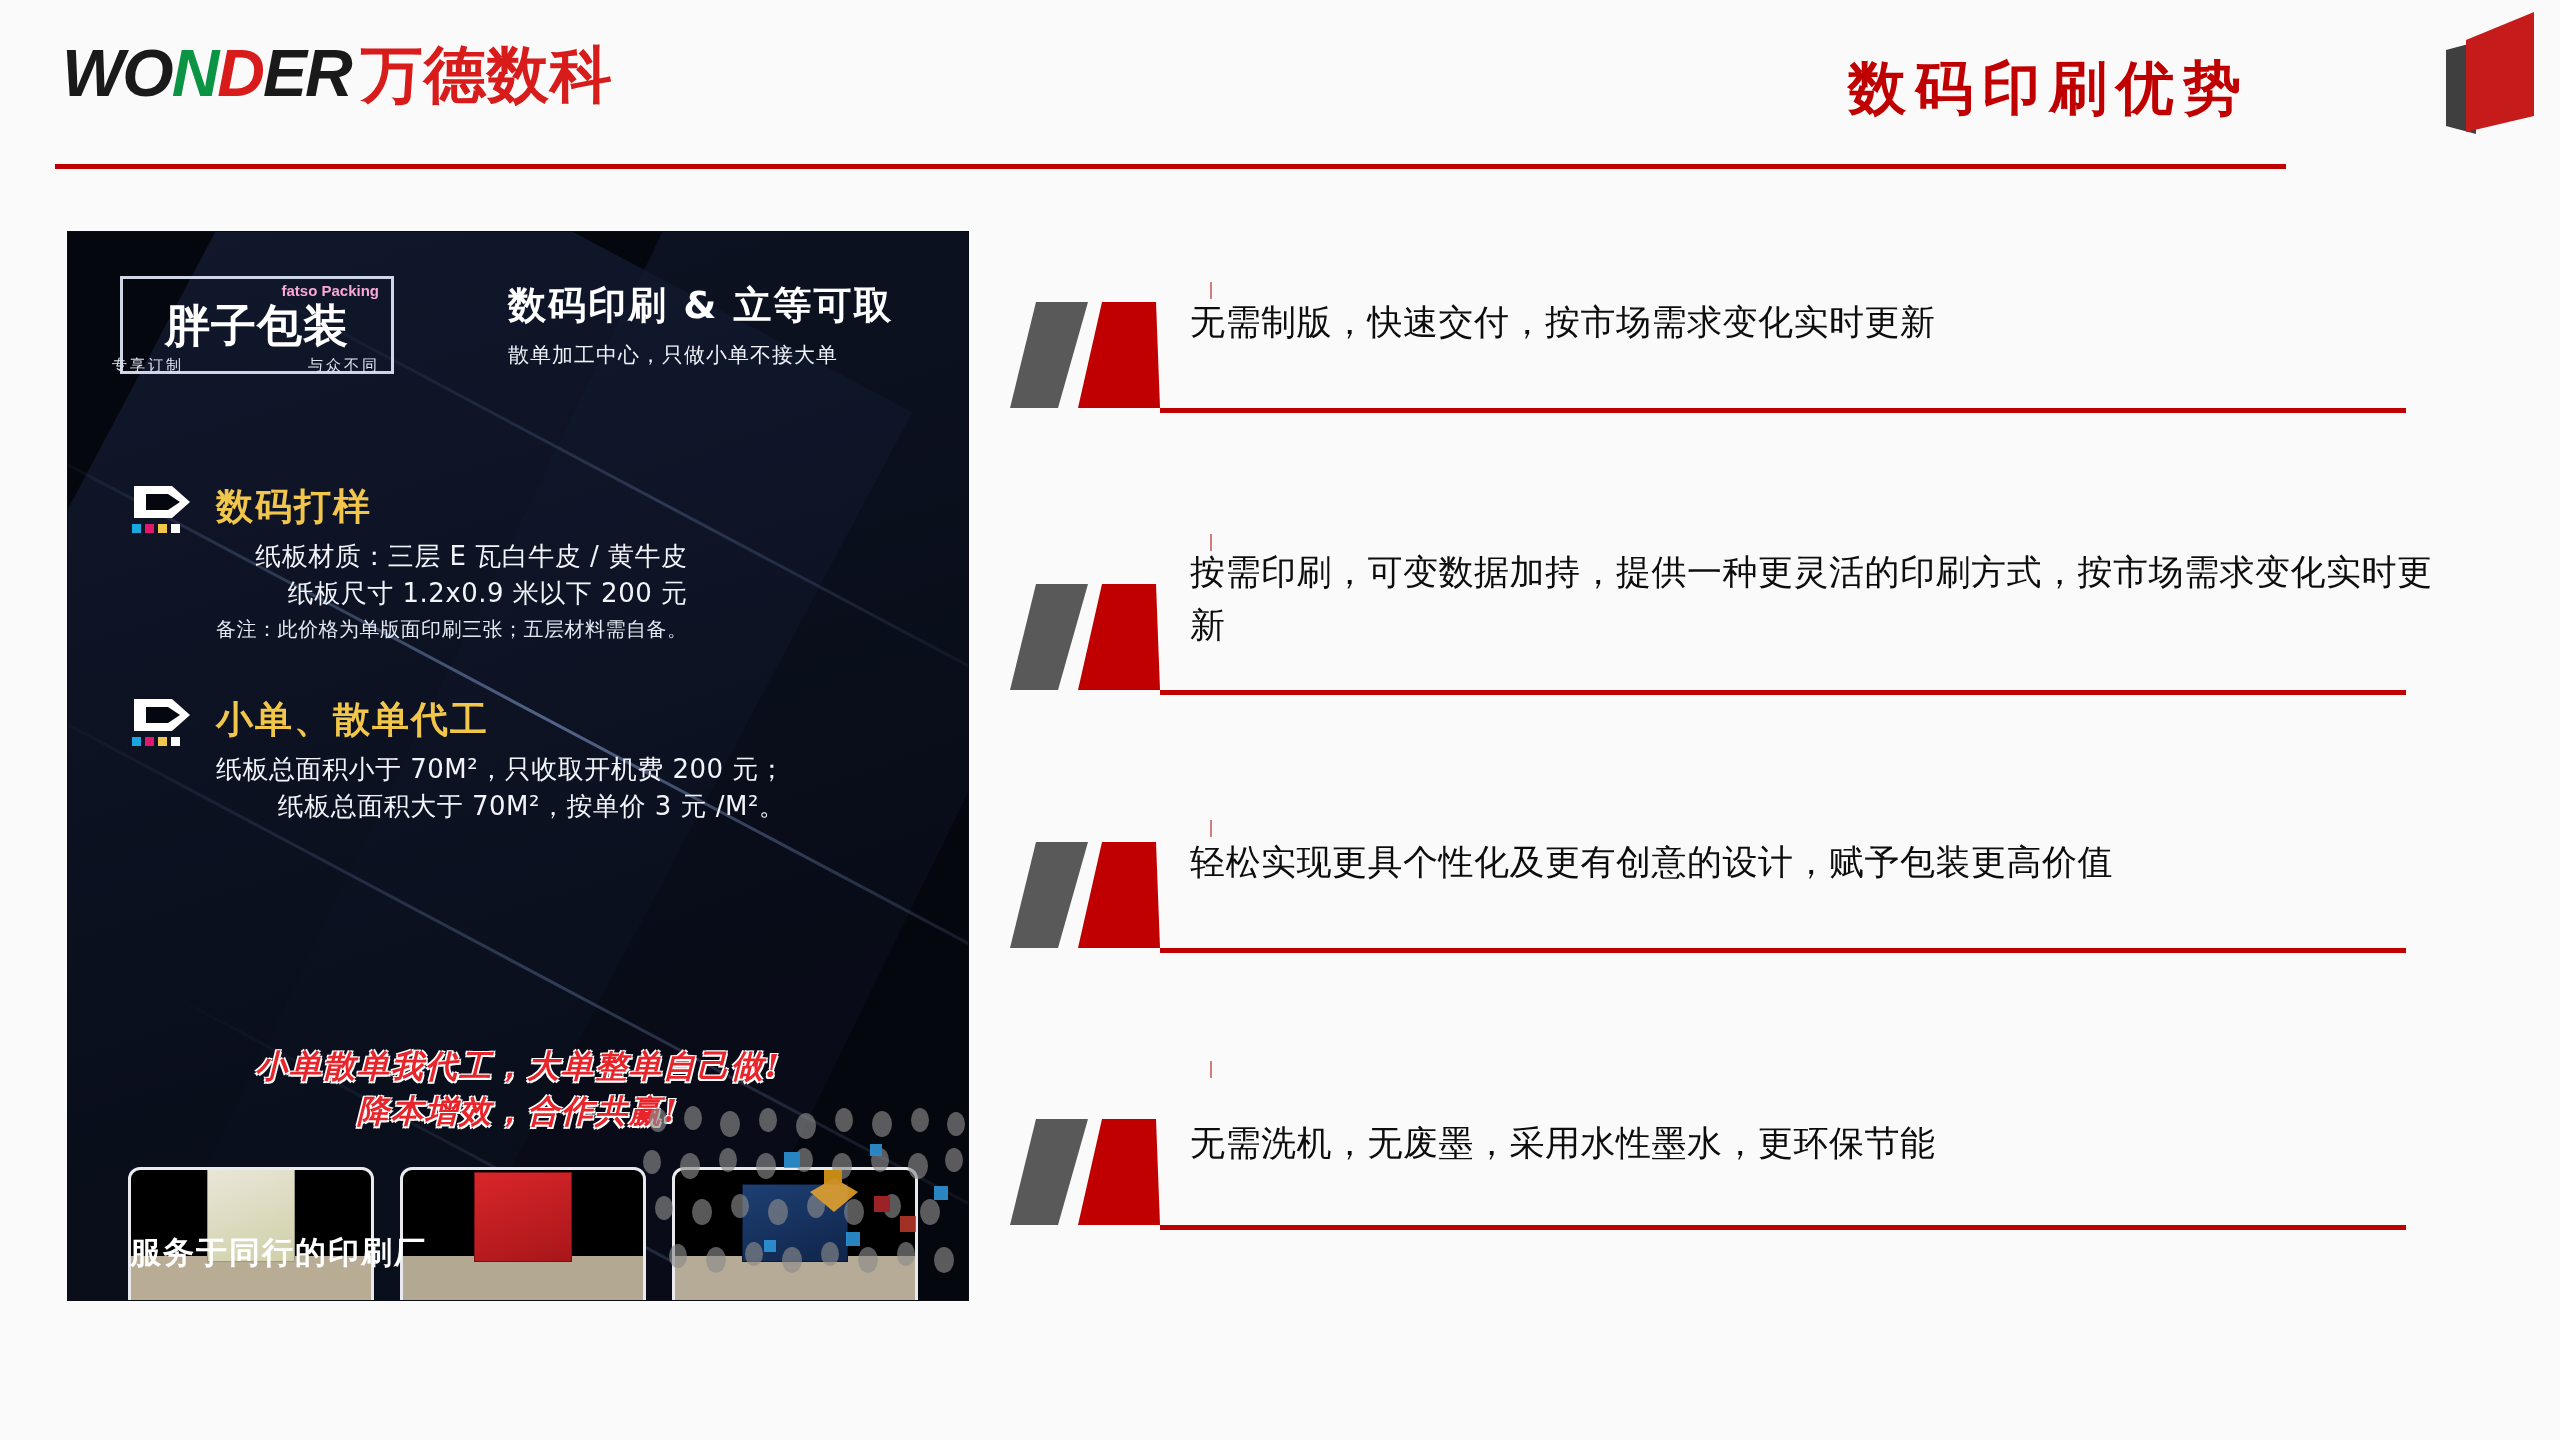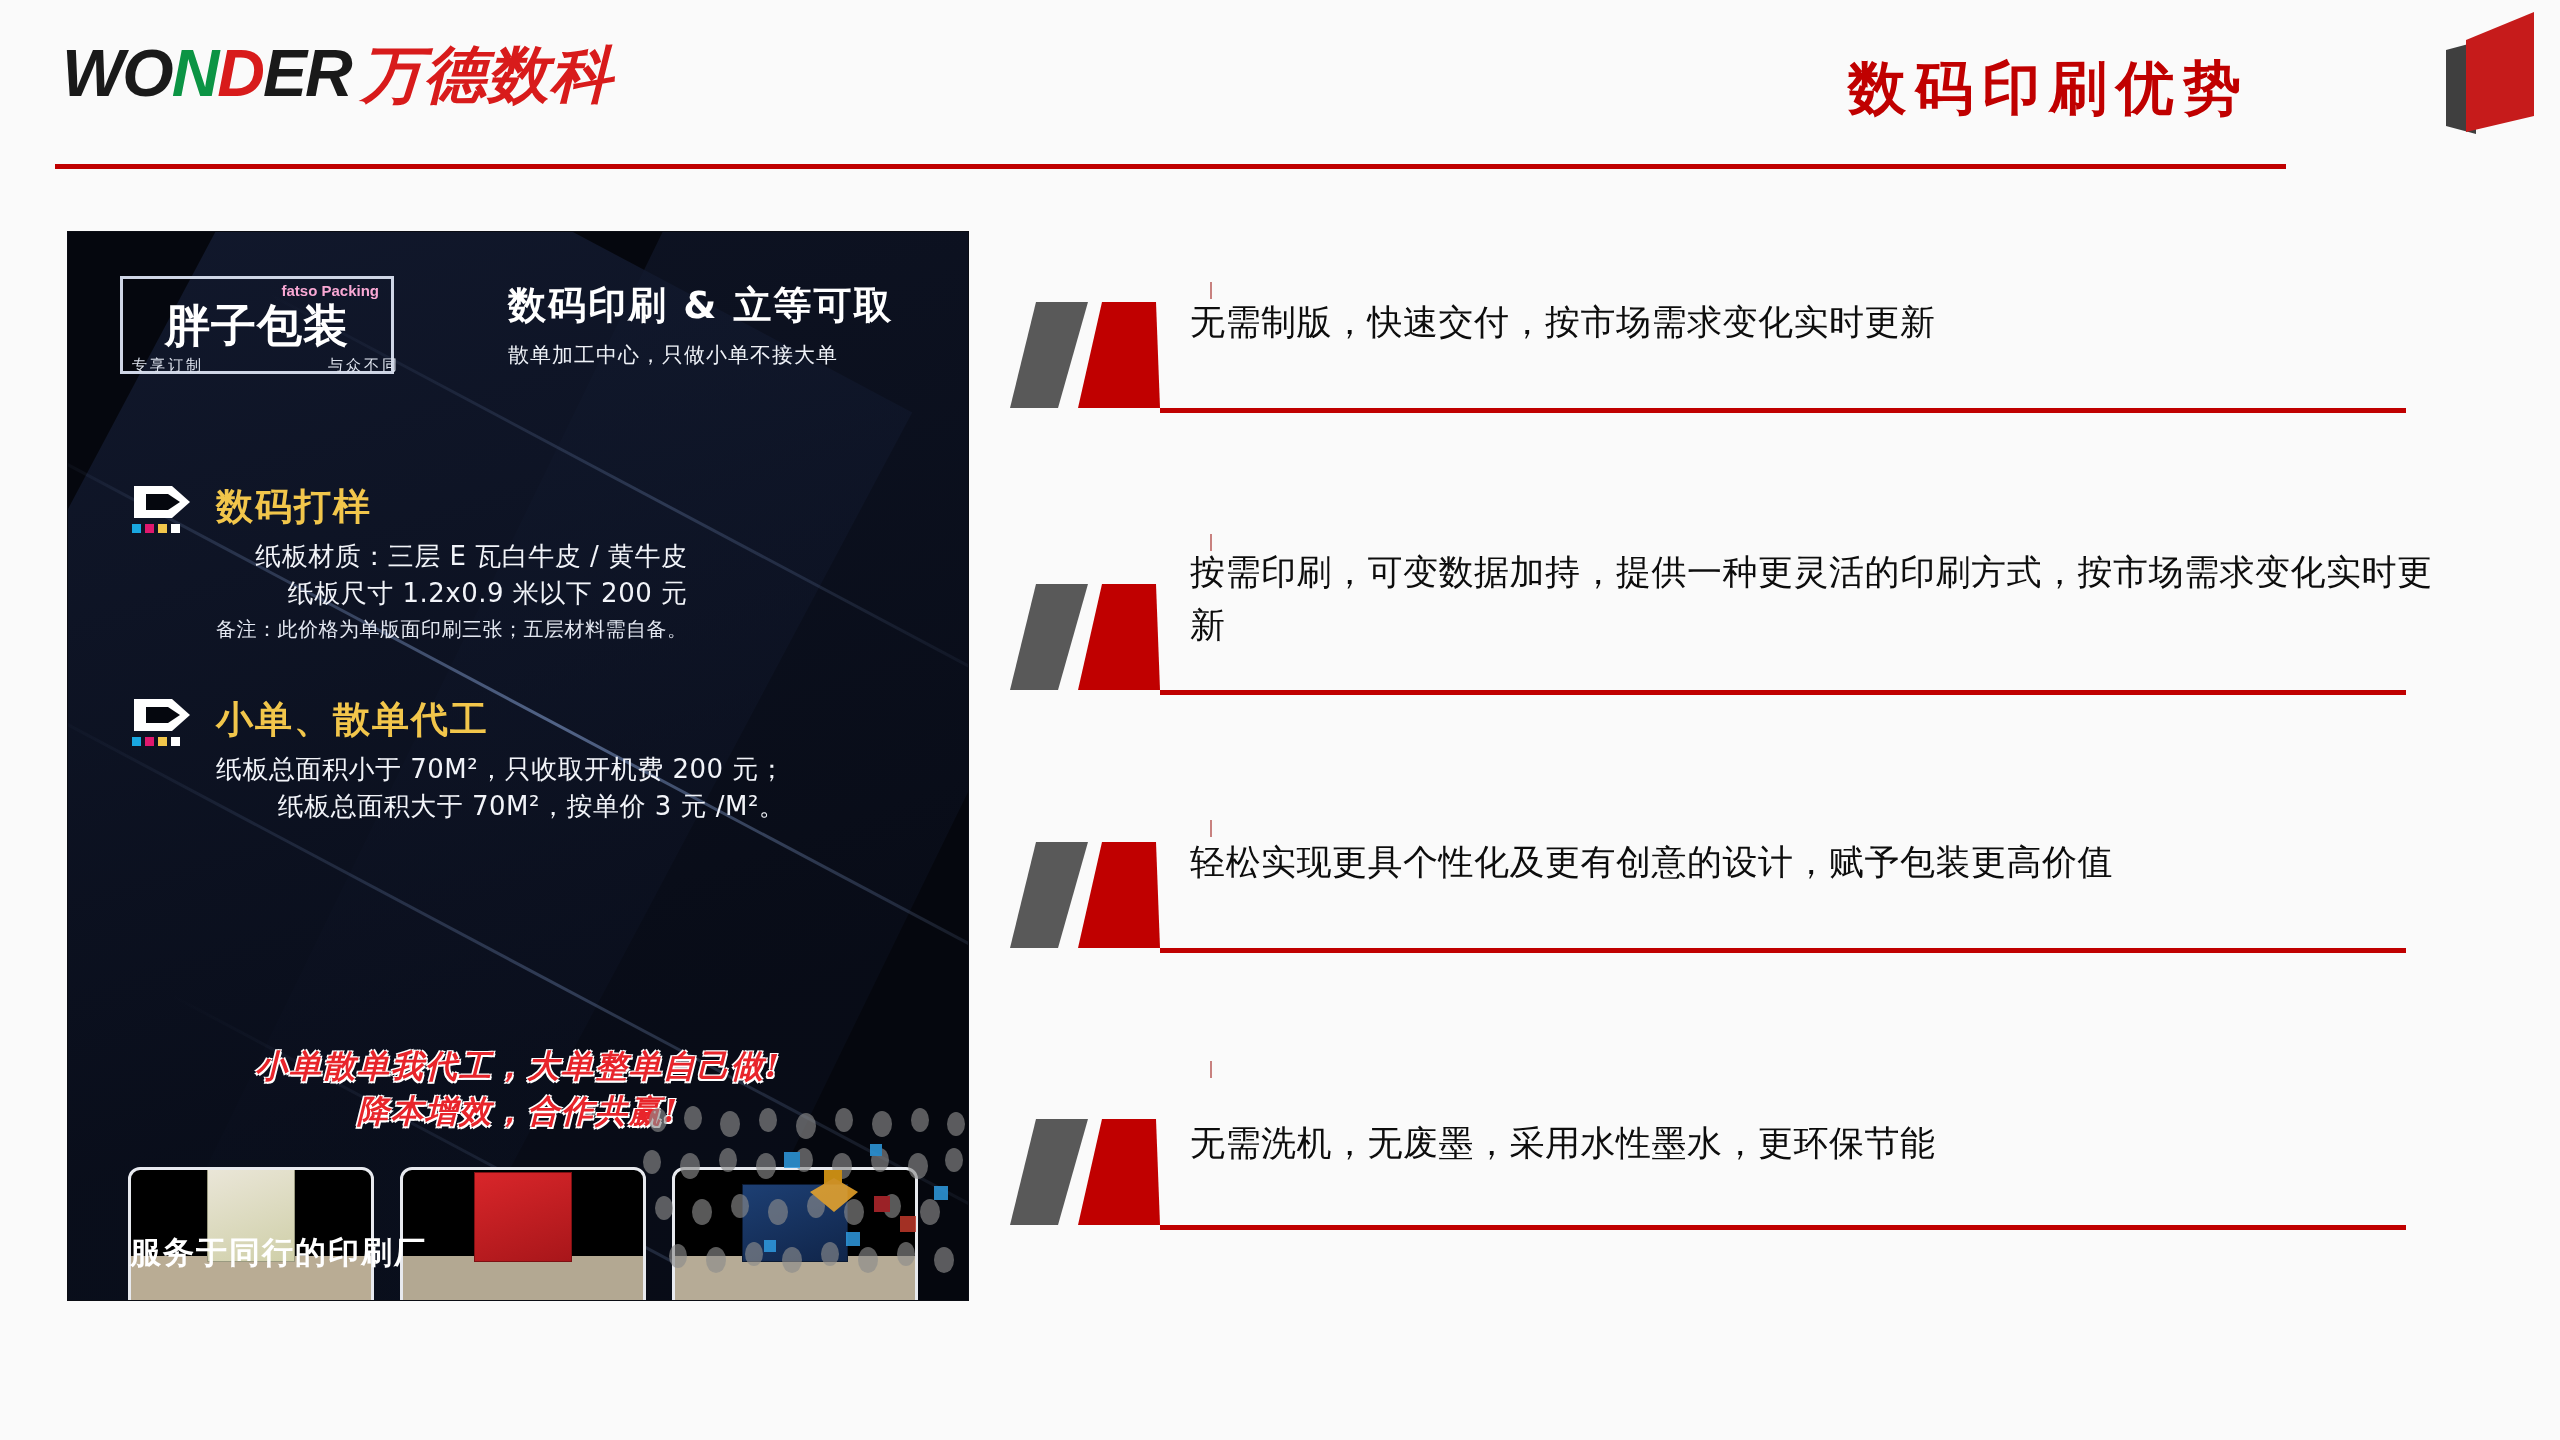--- a/index.html
+++ b/index.html
@@ -14,21 +14,21 @@
   
   .brand{position:absolute;left:62px;top:40px;display:flex;align-items:baseline;}
   .brand-wonder{
     font-size:66px;font-weight:bold;font-style:italic;letter-spacing:-2px;
     color:#1A1A1A;font-family:"Liberation Sans",sans-serif;line-height:1;
     display:flex;
   }
   .brand-wonder .w-n{color:#0B9444;}
   .brand-wonder .w-d{color:#D81B1B;}
   .brand-cn{
-    font-size:62px;font-weight:bold;font-style:italic;color:#D81B1B;
+    font-size:62px;font-weight:bold;color:#D81B1B;
     margin-left:10px;line-height:1;letter-spacing:1px;
     font-family:"DejaVu Sans",sans-serif;
   }
   .page-title{
     position:absolute;right:310px;top:50px;
     font-size:58px;font-weight:bold;color:#C00000;letter-spacing:9px;
     font-family:"DejaVu Sans",sans-serif;white-space:nowrap;
   }
   .header-rule{
     position:absolute;left:55px;top:164px;width:2231px;height:5px;background:#C00000;
@@ -46,21 +46,21 @@
   .poster .wedge{position:absolute;background:linear-gradient(135deg,#141c33,#0a0f1d 70%);}
 
   .p-logo{
     position:absolute;left:52px;top:44px;width:268px;height:92px;
     border:3px solid #cfd6e6;display:flex;align-items:center;justify-content:center;
   }
   .p-logo-main{color:#fff;font-weight:bold;font-size:45px;letter-spacing:1px;
     font-family:"DejaVu Sans",sans-serif;line-height:1;}
   .p-logo-en{position:absolute;right:12px;top:3px;color:#f9a8d4;font-size:15px;
     font-family:"Liberation Sans",sans-serif;font-weight:bold;padding-left:23px;}
-  .p-logo-sub{position:absolute;left:64px;top:124px;width:268px;display:flex;
+  .p-logo-sub{position:absolute;left:44px;top:124px;width:268px;display:flex;
     justify-content:space-between;color:#dfe4ef;font-size:15px;letter-spacing:3px;
     font-family:"DejaVu Sans",sans-serif;}
   .p-head-r{position:absolute;left:440px;top:48px;text-align:left;}
   .p-head-r .t1{color:#fff;font-size:38px;font-weight:bold;letter-spacing:2px;
     font-family:"DejaVu Sans",sans-serif;white-space:nowrap;}
   .p-head-r .t2{color:#eef1f7;font-size:21px;margin-top:10px;letter-spacing:1px;
     font-family:"DejaVu Sans",sans-serif;white-space:nowrap;}
 
   .sec{position:absolute;left:60px;}
   .sec-title{color:#F2C64B;font-size:37px;font-weight:bold;letter-spacing:2px;

